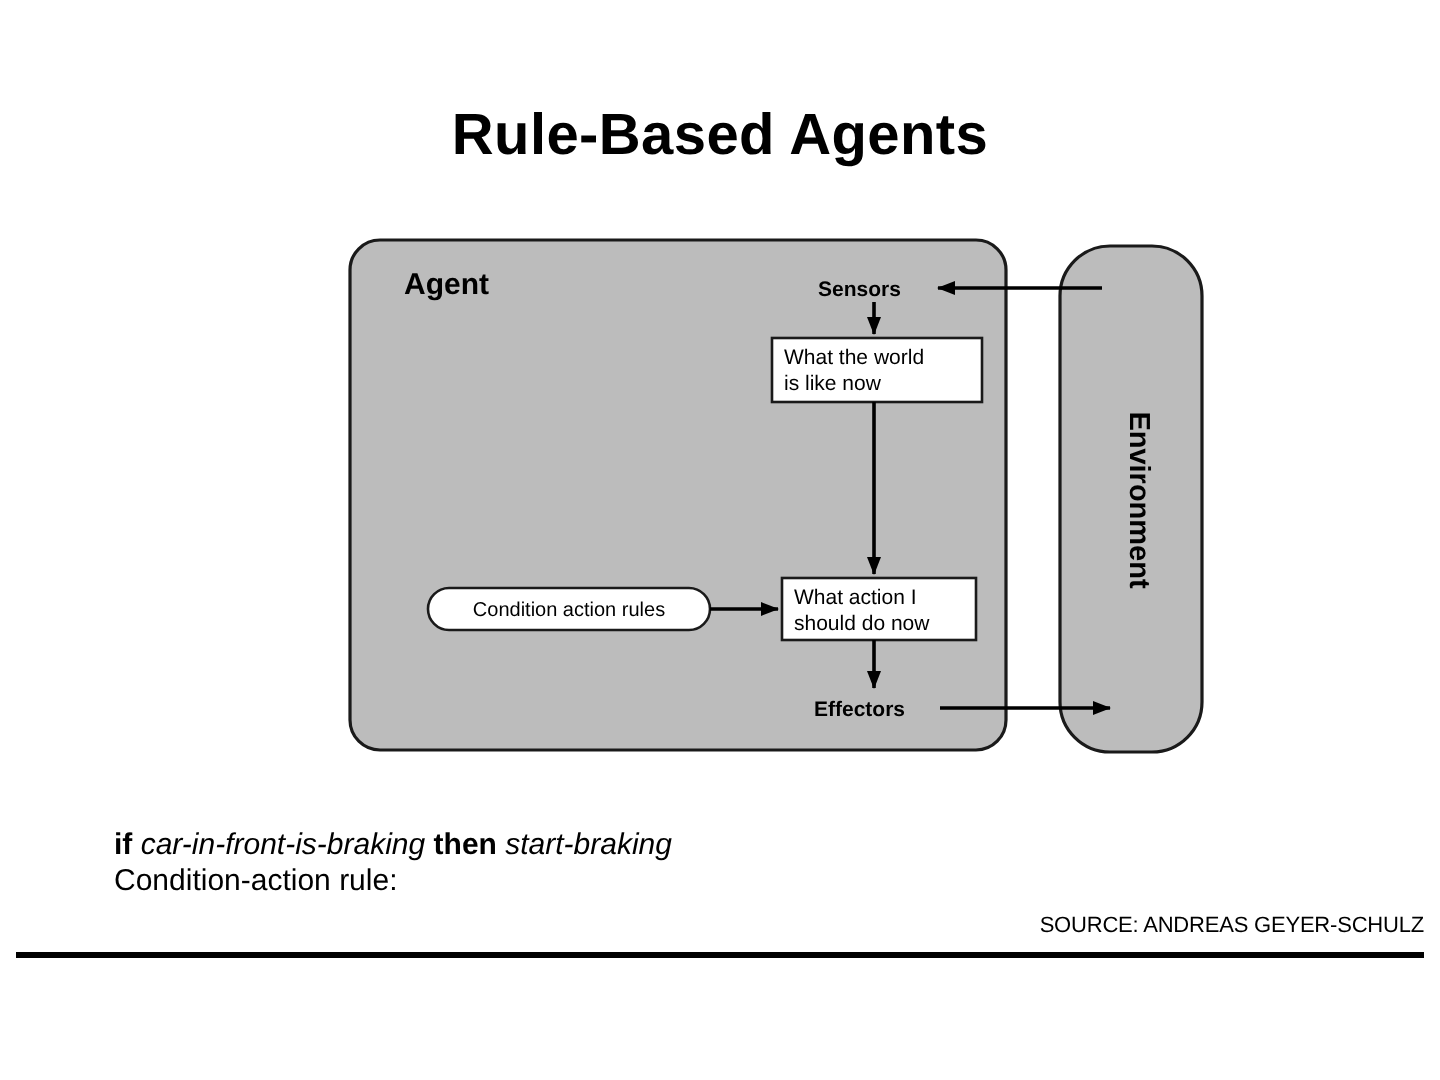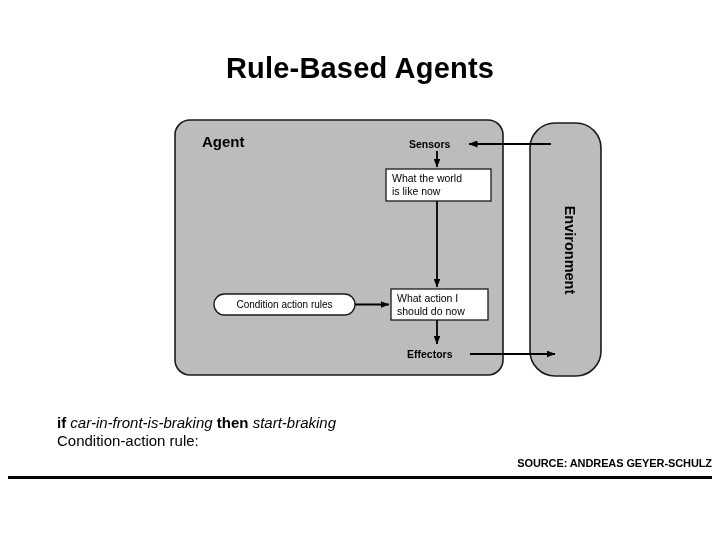--- a/index.html
+++ b/index.html
@@ -94,21 +94,21 @@
     font-style: italic;
     font-weight: normal;
   }
 
   
   #source-line {
     position: absolute;
     right: 8px;
     top: 457px;
     font-size: 11px;
-    font-weight: bold;
+    font-weight: normal;
     letter-spacing: -0.1px;
     color: #000;
     white-space: nowrap;
   }
   #footer-divider {
     position: absolute;
     left: 8px;
     top: 476px;
     width: 704px;
     height: 3px;

